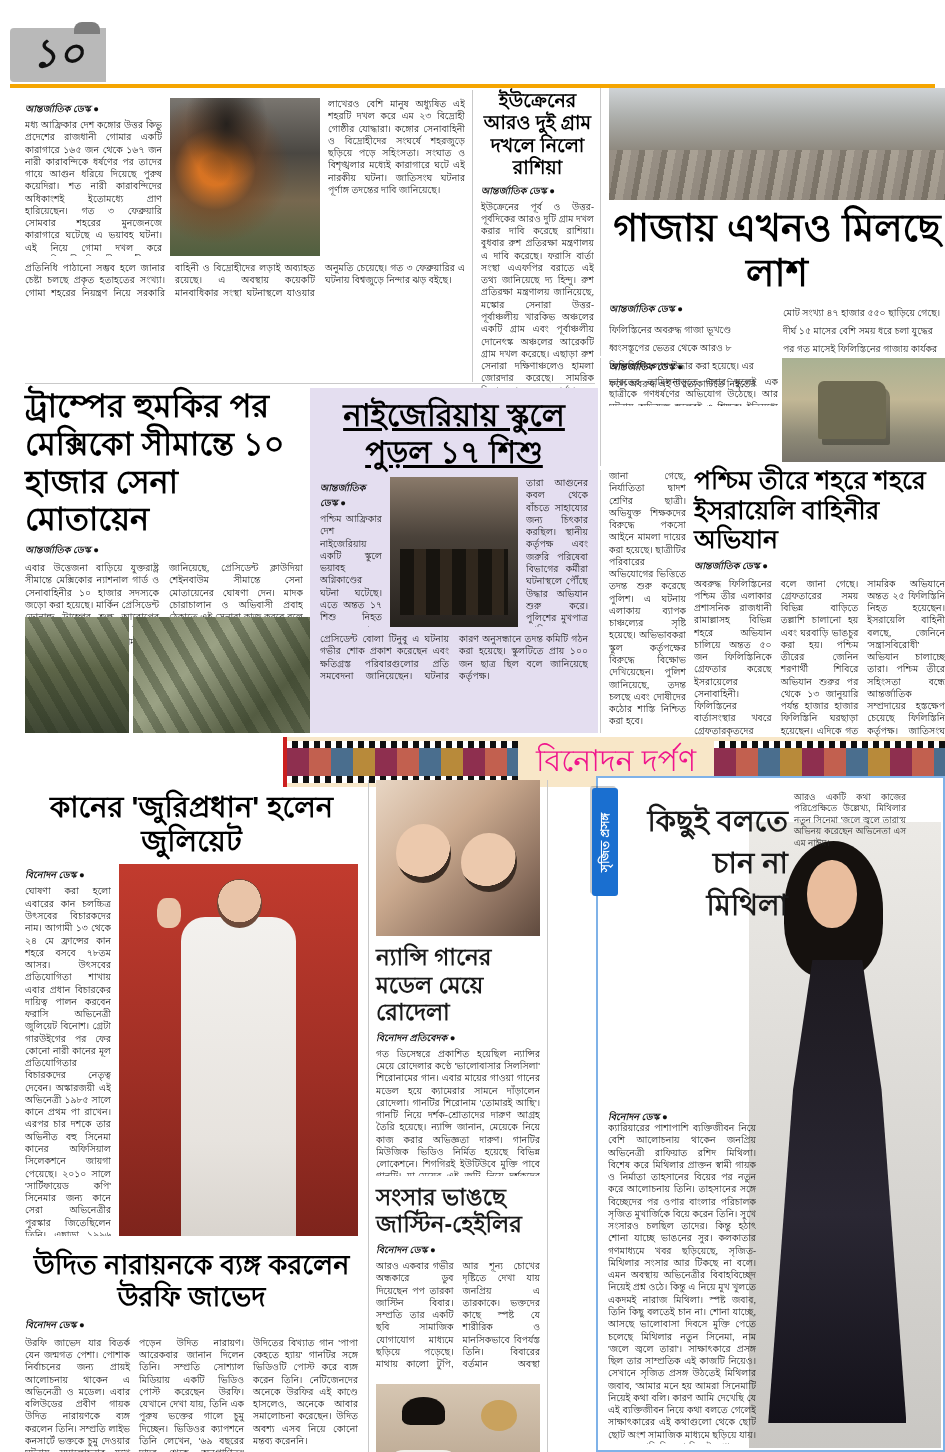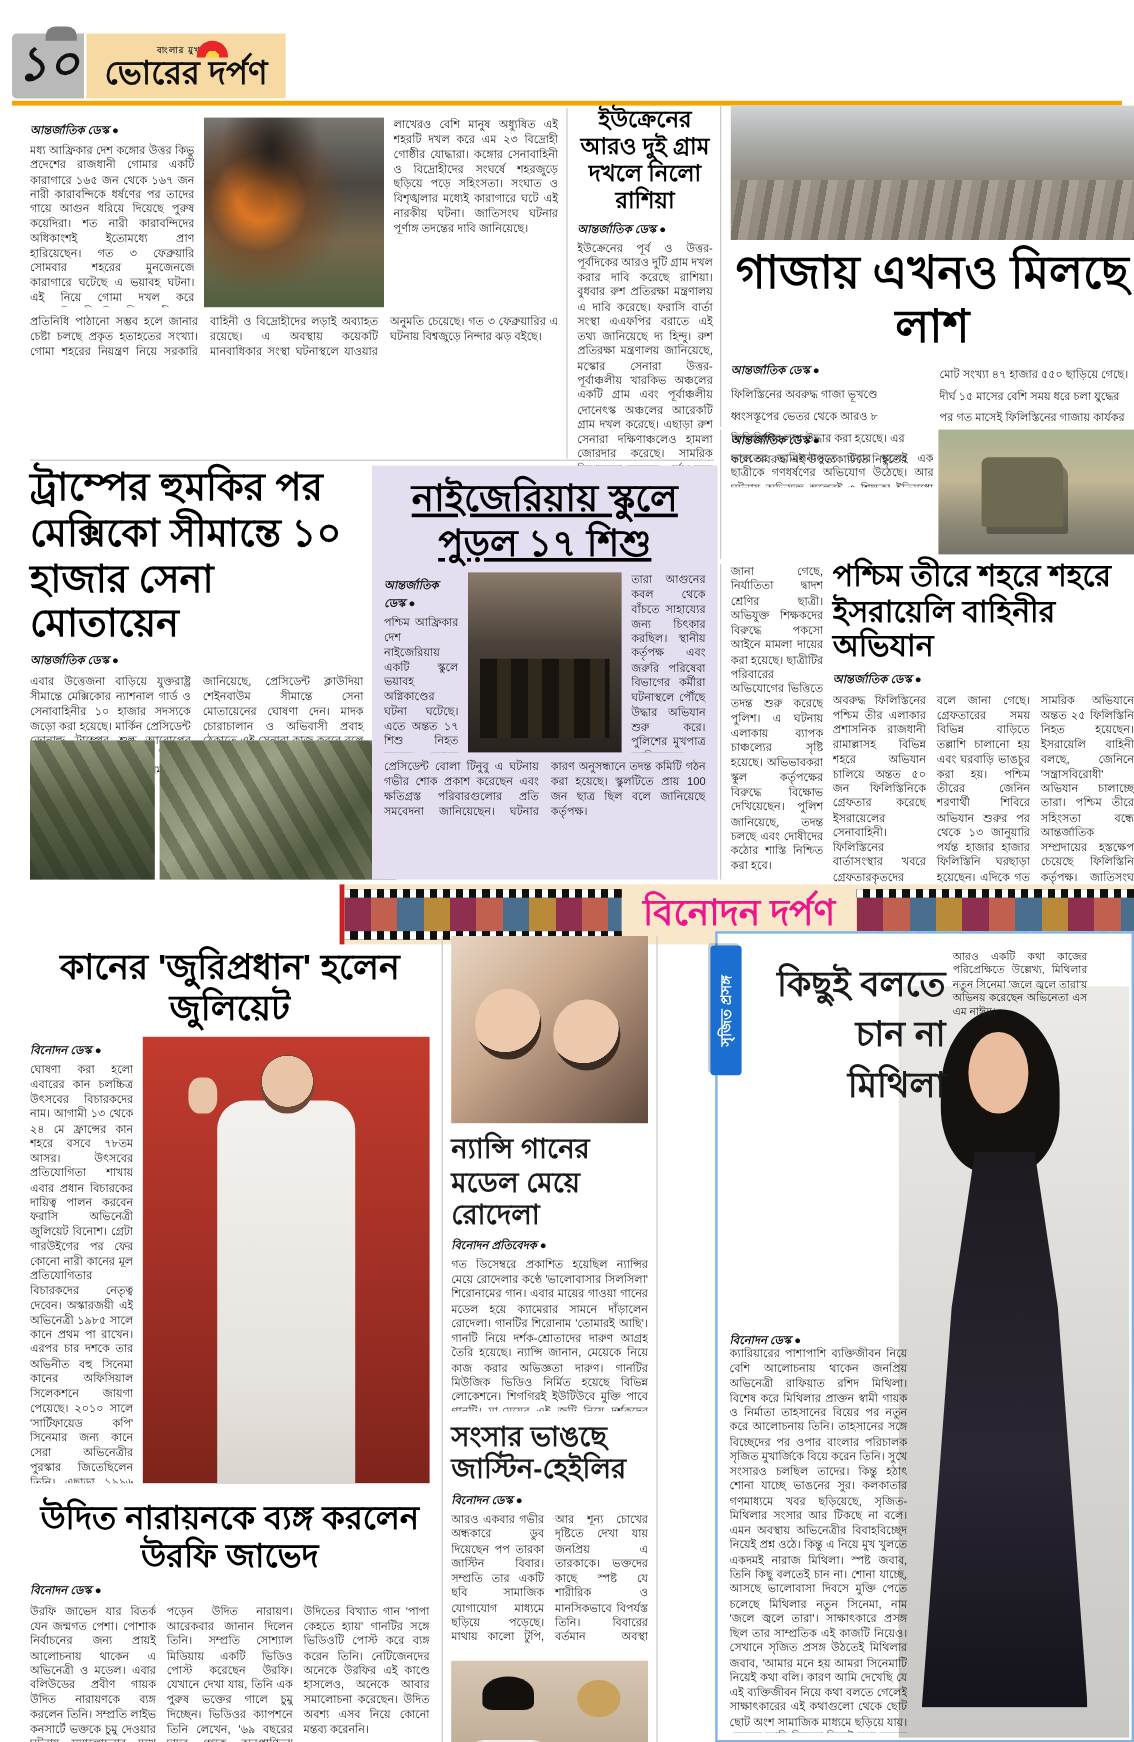--- a/index.html
+++ b/index.html
@@ -7,21 +7,21 @@
   .page {
     position:relative; width:945px; height:1452px; margin:0 auto;
     background:#ffffff; overflow:hidden;
     font-family:"Liberation Sans", sans-serif; color:#1a1a1a;
   }
   .abs { position:absolute; }
 
   
   .header-bar { left:10px; top:28px; width:925px; height:54px; display:flex; align-items:stretch; }
   .pageno-box {
-    width:60px; background:#b9b9b9; border-radius:4px 0 0 4px; position:relative;
+    width:96px; background:#b9b9b9; border-radius:4px 0 0 4px; position:relative;
     display:flex; align-items:center; justify-content:center;
   }
   .pageno-box .tab { position:absolute; top:-6px; right:6px; width:26px; height:12px; background:#7d7d7d; border-radius:8px 8px 0 0; }
   .pageno { font-family:"Liberation Serif", serif; font-style:italic; font-weight:bold; font-size:40px; color:#111; }
   .header-cream { flex:1; background:#f6d9a3; display:flex; align-items:center; }
   .date-block { width:190px; padding-left:14px; font-size:11px; font-weight:bold; color:#222; line-height:1.5; }
   .world-art { flex:1; height:100%; position:relative; background:linear-gradient(90deg,#eef7ee 0%,#f6d9a3 30%,#f2cf92 70%,#e8b97a 100%); overflow:hidden; display:flex; align-items:center; justify-content:center; gap:10px; }
   .globe {
     width:34px; height:34px; border-radius:50%;
     background:radial-gradient(circle at 35% 35%, #bfe3f7 0%, #5aa7d8 45%, #2e6fae 100%);
@@ -96,21 +96,21 @@
   .westbank-body { margin-top:4px; column-count:3; column-gap:9px; height:188px; overflow:hidden; }
 
   
   .ent-banner { left:287px; top:737px; width:658px; height:50px; background:#f8e7c8; display:flex; align-items:center; }
   .ent-redbar { position:absolute; left:-4px; top:0; width:4px; height:50px; background:#cc1f1f; }
   .filmstrip { flex:1; height:42px; background:
       repeating-linear-gradient(90deg,#8e2f4f 0 22px,#c2604f 22px 44px,#4a6e8e 44px 66px,#b88a3a 66px 88px);
       border-top:7px solid #111; border-bottom:7px solid #111; position:relative; }
   .filmstrip::before, .filmstrip::after { content:""; position:absolute; left:0; width:100%; height:7px; background:repeating-linear-gradient(90deg,#fff 0 5px,#111 5px 11px); }
   .filmstrip::before { top:-7px; } .filmstrip::after { bottom:-7px; }
-  .ent-title { flex:0 0 auto; padding:0 18px; font-size:30px; font-weight:bold; color:#f0148c; white-space:nowrap; }
+  .ent-title { flex:0 0 auto; padding:0 18px; font-size:30px; font-weight:normal; color:#f0148c; white-space:nowrap; }
 
   
   .juliette { left:25px; top:790px; width:333px; height:455px; }
   .juliette .headline { font-size:29px; }
   .jul-row { display:flex; gap:8px; margin-top:6px; height:372px; }
   .jul-col { flex:0 0 86px; overflow:hidden; }
   .photo-juliette { flex:1; background:linear-gradient(180deg,#c23b2e 0%,#a02f25 55%,#7e241c 100%); }
   .jul-fig { position:absolute; left:26%; top:14%; width:48%; height:86%; background:linear-gradient(180deg,#f3f1ee 0%,#e7e3de 70%,#d9d4ce 100%); border-radius:24px 24px 0 0; }
   .jul-head { position:absolute; left:41%; top:4%; width:19%; height:13%; background:radial-gradient(circle at 50% 45%, #e9c4a8 0 60%, #6d4a3a 61% 100%); border-radius:50%; }
   .jul-hand { position:absolute; left:16%; top:9%; width:10%; height:8%; background:#e9c4a8; border-radius:40%; }
@@ -148,25 +148,20 @@
 </head>
 <body>
 
 <div class="page">
 
   <div class="abs header-bar">
     <div class="pageno-box">
       <div class="tab"></div>
       <span class="pageno">১০</span>
     </div>
-    <div class="logo-box">
-      <span class="logo-sun"></span>
-      <span class="logo-tag">বাংলার মুখপত্র</span>
-      <span class="logo-title">ভোরের দর্পণ</span>
-    </div>
   </div>
   <div class="abs rule-orange"></div>
 
   <section class="abs congo">
     <div class="congo-row">
       <div class="congo-col">
         <div class="byline">আন্তর্জাতিক ডেস্ক ●</div>
         <div class="body-text" style="height:144px;overflow:hidden;">মধ্য আফ্রিকার দেশ কঙ্গোর উত্তর কিভু প্রদেশের রাজধানী গোমার একটি কারাগারে ১৬৫ জন থেকে ১৬৭ জন নারী কারাবন্দিকে ধর্ষণের পর তাদের গায়ে আগুন ধরিয়ে দিয়েছে পুরুষ কয়েদিরা। শত নারী কারাবন্দিদের অধিকাংশই ইতোমধ্যে প্রাণ হারিয়েছেন। গত ৩ ফেব্রুয়ারি সোমবার শহরের মুনজেনজে কারাগারে ঘটেছে এ ভয়াবহ ঘটনা। এই নিয়ে গোমা দখল করে সরকারবিরোধী বিদ্রোহী গোষ্ঠী এম ২৩। গোমার পতন হওয়ার পর মুনজেনজে কারাগার ছেড়ে পালানো শুরু করেন কয়েদিরা। তবে এই কয়েদিদের একাংশ কারাগারের নারী সেলের দিকে গিয়ে ভয়ংকর সহিংসতা চালায়।</div>
       </div>
       <div class="photo photo-congo">
@@ -221,21 +216,21 @@
         <div class="byline">আন্তর্জাতিক ডেস্ক ●</div>
         <div class="body-text" style="height:132px;overflow:hidden;">পশ্চিম আফ্রিকার দেশ নাইজেরিয়ায় একটি স্কুলে ভয়াবহ অগ্নিকাণ্ডের ঘটনা ঘটেছে। এতে অন্তত ১৭ শিশু নিহত হয়েছে। আহত হয়েছেন আরও অনেকে। দেশটির উত্তরাঞ্চলে এ ঘটনা ঘটে। হতাহতের শিকার শিক্ষার্থীরা ইসলামিক স্কুলে ঘুমিয়ে ছিল বলে জানা গেছে।</div>
       </div>
       <div class="photo photo-nigeria">
           <div class="char"></div>
         </div>
       <div class="nigeria-col">
         <div class="body-text" style="height:150px;overflow:hidden;">তারা আগুনের কবল থেকে বাঁচতে সাহায্যের জন্য চিৎকার করছিল। স্থানীয় কর্তৃপক্ষ এবং জরুরি পরিষেবা বিভাগের কর্মীরা ঘটনাস্থলে পৌঁছে উদ্ধার অভিযান শুরু করে। পুলিশের মুখপাত্র জানিয়েছেন, নিহতদের বেশিরভাগই ১০-১৪ বছর বয়সী শিশু। ঘুমন্ত অবস্থায় আগুন লাগায় হতাহতের সংখ্যা বেড়েছে।</div>
       </div>
     </div>
-    <div class="body-text nigeria-bottom">প্রেসিডেন্ট বোলা টিনুবু এ ঘটনায় গভীর শোক প্রকাশ করেছেন এবং ক্ষতিগ্রস্ত পরিবারগুলোর প্রতি সমবেদনা জানিয়েছেন। ঘটনার কারণ অনুসন্ধানে তদন্ত কমিটি গঠন করা হয়েছে। স্কুলটিতে প্রায় 100 জন ছাত্র ছিল বলে জানিয়েছে কর্তৃপক্ষ।</div>
+    <div class="body-text nigeria-bottom">প্রেসিডেন্ট বোলা টিনুবু এ ঘটনায় গভীর শোক প্রকাশ করেছেন এবং ক্ষতিগ্রস্ত পরিবারগুলোর প্রতি সমবেদনা জানিয়েছেন। ঘটনার কারণ অনুসন্ধানে তদন্ত কমিটি গঠন করা হয়েছে। স্কুলটিতে প্রায় ১০০ জন ছাত্র ছিল বলে জানিয়েছে কর্তৃপক্ষ।</div>
   </section>
 
   <section class="abs tamil">
     <div class="byline" style="margin:2px 0 1px;">আন্তর্জাতিক ডেস্ক ●</div>
     <div class="body-text" style="height:30px;overflow:hidden;">ভারতের তামিলনাড়ুতে এবার স্কুলেই এক ছাত্রীকে গণধর্ষণের অভিযোগ উঠেছে। আর ঘটনায় অভিযুক্ত স্কুলেরই ৩ শিক্ষক! ইতিমধ্যে তাদের গ্রেফতার করেছে পুলিশ।</div>
   </section>
   <div class="abs photo photo-vehicle">
       <div class="truck"></div>
     </div>
   <div class="abs tamil-cont body-text">জানা গেছে, নির্যাতিতা দ্বাদশ শ্রেণির ছাত্রী। অভিযুক্ত শিক্ষকদের বিরুদ্ধে পকসো আইনে মামলা দায়ের করা হয়েছে। ছাত্রীটির পরিবারের অভিযোগের ভিত্তিতে তদন্ত শুরু করেছে পুলিশ। এ ঘটনায় এলাকায় ব্যাপক চাঞ্চল্যের সৃষ্টি হয়েছে। অভিভাবকরা স্কুল কর্তৃপক্ষের বিরুদ্ধে বিক্ষোভ দেখিয়েছেন। পুলিশ জানিয়েছে, তদন্ত চলছে এবং দোষীদের কঠোর শাস্তি নিশ্চিত করা হবে।</div>

